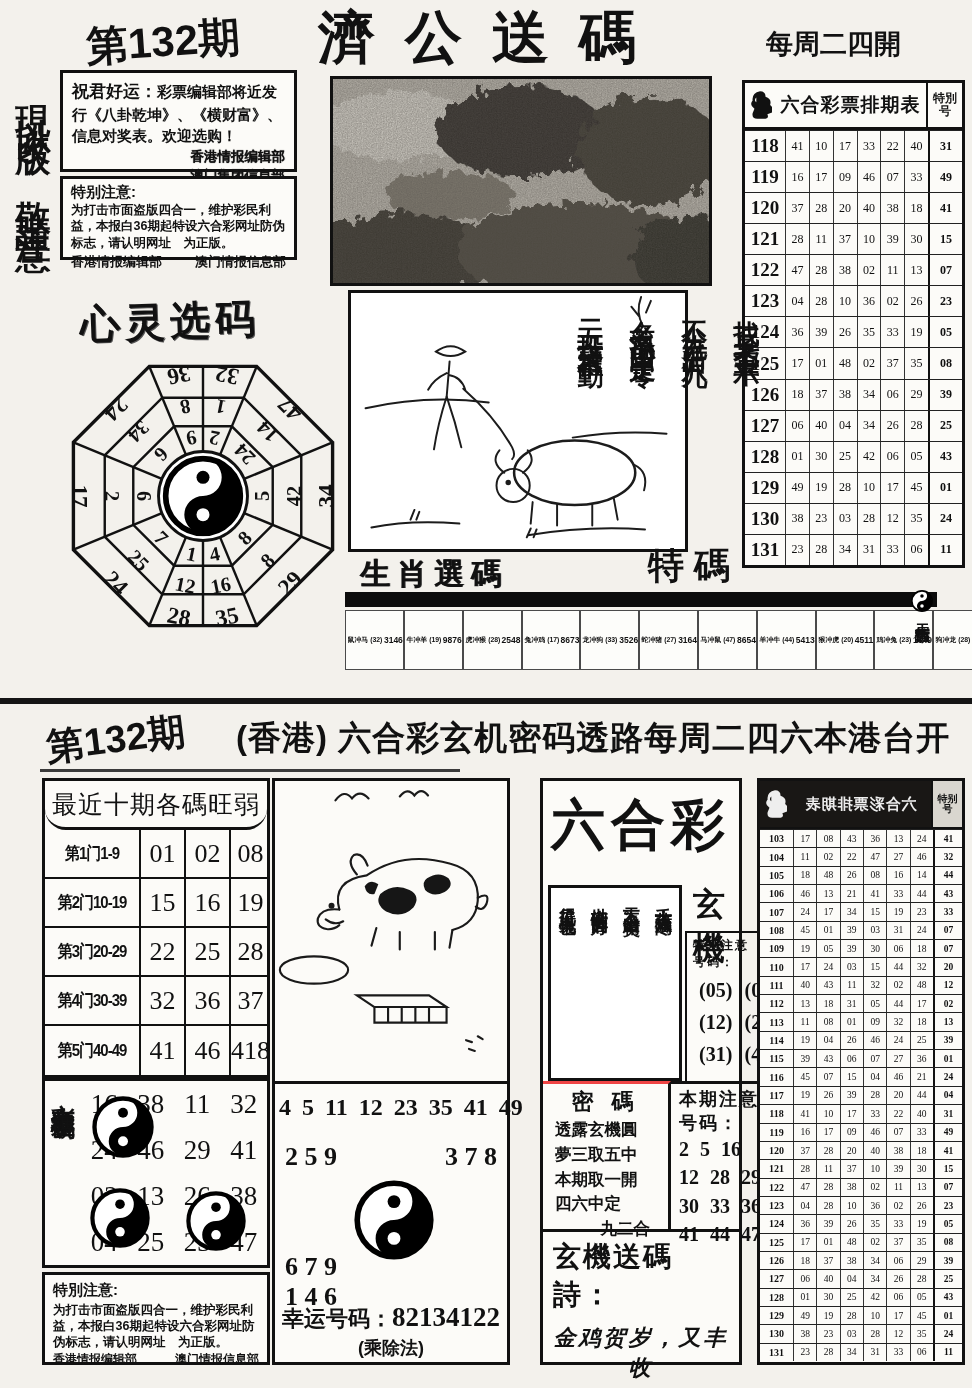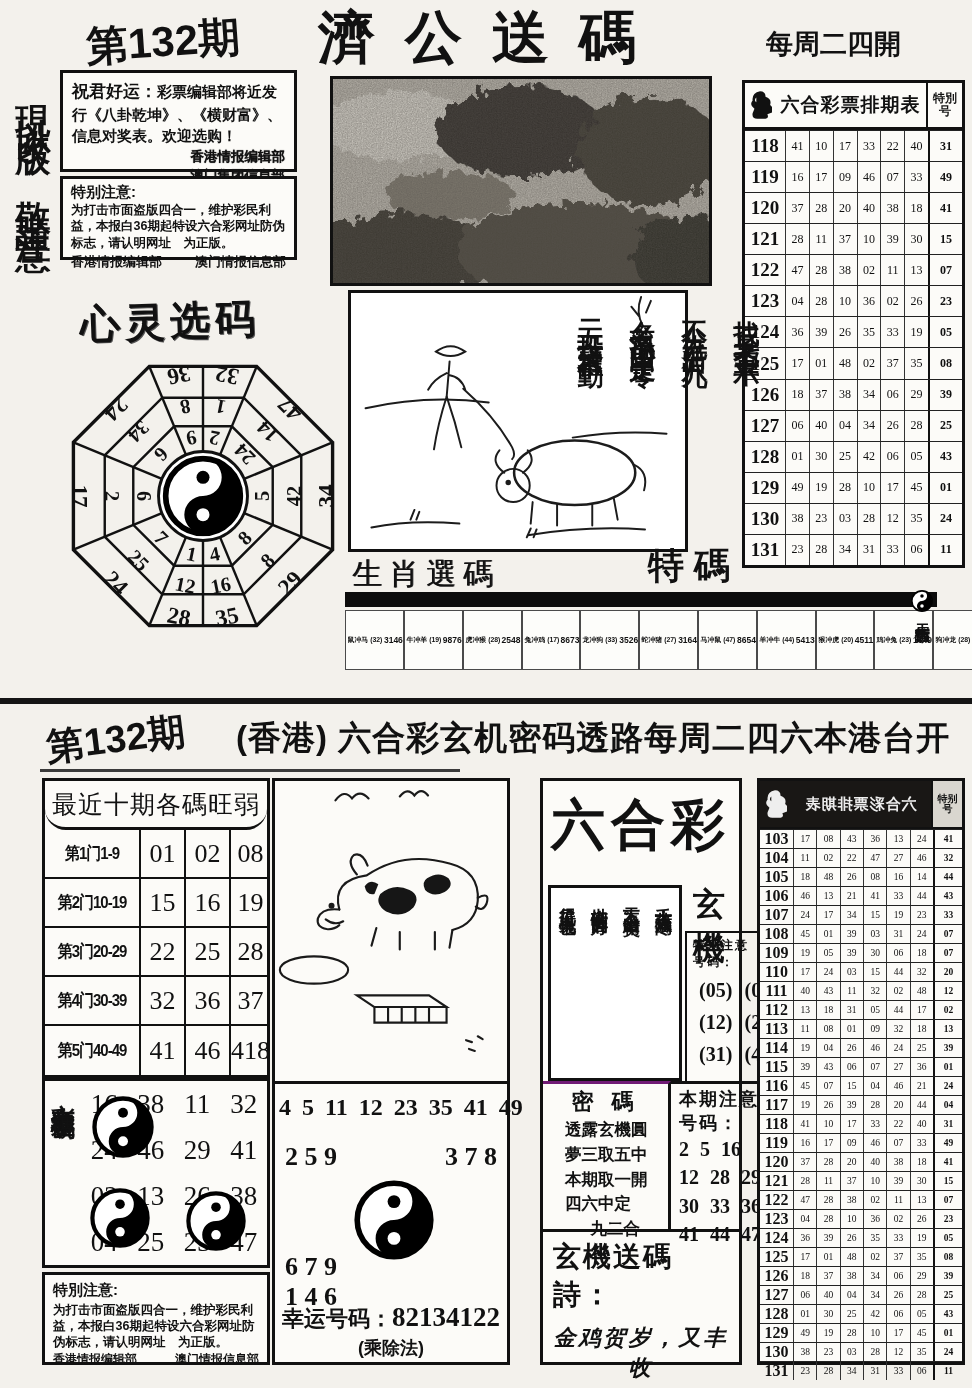--- a/index.html
+++ b/index.html
@@ -26,21 +26,21 @@
   #mind-title{left:80px;top:294px;font-size:40px;font-weight:900;letter-spacing:5px;transform:rotate(-2deg);
               text-shadow:1px 1px 0 #555;}
   .onum{font-family:"Liberation Serif",serif;font-weight:700;font-size:21px;text-anchor:middle;
         dominant-baseline:central;fill:#111;}
   .onum.big{font-size:24px;}
   
   #top-poem{left:556px;top:300px;height:296px;font-size:26px;font-weight:900;
             font-family:"Liberation Serif",serif;}
   #top-poem .vcol{margin-left:17px;letter-spacing:7px;}
   #special-label{left:648px;top:542px;font-size:36px;font-weight:900;letter-spacing:10px;}
-  #zodiac-label{left:352px;top:554px;font-size:30px;font-weight:400;letter-spacing:7px;text-shadow:1px 0 0 #333;}
+  #zodiac-label{left:360px;top:554px;font-size:30px;font-weight:700;letter-spacing:7px;text-shadow:1px 0 0 #333;}
   #black-bar{left:345px;top:592px;width:592px;height:15px;background:#0c0c0c;}
   
   #zodiac-strip{left:345px;top:610px;width:562px;height:60px;display:grid;
                 grid-template-columns:repeat(12,1fr);}
   .zcell{border:1px solid #4a4a4a;background:#fdfdfa;display:flex;
          align-items:center;justify-content:flex-end;padding:1px 0;}
   .zcell svg{width:92%;height:26px;}
   .zname{font-size:7.5px;font-weight:700;white-space:nowrap;transform:scale(.92);}
   .zcode{font-size:8.5px;font-weight:700;}
   #strip-side{left:906px;top:590px;width:32px;height:96px;display:flex;flex-direction:column;align-items:center;}
@@ -57,21 +57,21 @@
                text-align:center;font-size:12px;font-weight:900;line-height:1.05;padding:0;}
   .sbody{display:grid;}
   .srow{display:grid;grid-template-columns:40px repeat(6,1fr) 34px;border-top:1px solid #222;}
   .srow > *{display:flex;align-items:center;justify-content:center;
             font-family:"Liberation Serif",serif;font-size:12px;border-left:1px solid #333;}
   .srow > :first-child{border-left:none;font-size:19px;font-weight:700;}
   .srow > :last-child{border-left:2px solid #111;font-weight:700;}
   
   .sched.small .srow{grid-template-columns:33px repeat(6,1fr) 29px;}
   .sched.small .srow > *{font-size:9.5px;}
-  .sched.small .srow > :first-child{font-size:16px;}
+  .sched.small .srow > :first-child{font-size:10px;}
   .sched.small .shead{background:#191715;color:#eee;border-bottom:2px solid #111;}
   .sched.small .shead .stitle{font-size:15px;transform:scaleX(-1);filter:blur(.3px);}
   .sched.small .shead .sp-h{background:#d9d6cf;color:#111;font-size:10px;border-left:2px solid #111;width:29px;}
   
   #divider{left:0;top:698px;width:972px;height:6px;background:#151515;}
   #bot-issue{left:46px;top:714px;font-size:38px;font-weight:900;transform:rotate(-7deg);}
   #bot-headline{left:236px;top:716px;font-size:33px;font-weight:900;letter-spacing:1px;white-space:nowrap;}
   #headline-rule{left:40px;top:769px;width:420px;height:3px;background:#3a3a3a;}
   
   #strength{left:42px;top:778px;width:228px;height:300px;display:flex;flex-direction:column;}
@@ -118,22 +118,22 @@
   #mystic .sub{position:absolute;left:150px;top:102px;font-size:32px;font-weight:900;letter-spacing:14px;}
   #mystic .poembox{position:absolute;left:5px;top:104px;width:134px;height:196px;border:3px solid #111;
                    background:#fff;padding:6px 4px;box-sizing:border-box;
                    font-size:17px;font-weight:900;font-family:"Liberation Serif",serif;}
   #mystic .poembox .vcol{margin-left:9px;letter-spacing:2px;}
   #mystic .notes{position:absolute;left:142px;top:150px;width:101px;height:150px;
                  border-left:2px solid #111;border-top:2px solid #111;padding:4px 2px 0 6px;box-sizing:border-box;}
   #mystic .notes .nt{font-size:12px;font-weight:900;letter-spacing:2px;}
   #mystic .numgrid{display:grid;grid-template-columns:1fr 1fr;row-gap:9px;margin-top:8px;
                    font-family:"Liberation Serif",serif;font-size:20px;font-weight:700;text-align:center;}
-  #secret{position:absolute;left:0;top:300px;width:128px;height:148px;border-top:3px solid #701a75;
-          border-right:3px solid #111;box-sizing:border-box;padding:3px 22px;}
+  #secret{position:absolute;left:0;top:300px;width:128px;height:148px;border-top:3px solid #ef4444;
+          border-right:3px solid #111;box-sizing:border-box;padding:3px 12px;}
   #secret .t{text-align:center;font-size:22px;font-weight:900;letter-spacing:6px;}
   #secret .ln{font-size:16.5px;font-weight:900;line-height:1.5;white-space:nowrap;}
   #secret .ln:last-child{text-align:right;padding-right:6px;}
   #attn{position:absolute;left:128px;top:300px;width:115px;height:148px;border-top:3px solid #111;
         box-sizing:border-box;padding:3px 4px 0 8px;}
   #attn .t{font-size:18px;font-weight:900;letter-spacing:2px;}
   #attn .ln{font-family:"Liberation Serif",serif;font-size:20px;font-weight:700;line-height:1.42;word-spacing:6px;}
   #sendpoem{position:absolute;left:0;top:448px;width:100%;height:139px;border-top:3px solid #111;
             box-sizing:border-box;padding:6px 10px;}
   #sendpoem .t{font-size:28px;font-weight:900;letter-spacing:2px;}

